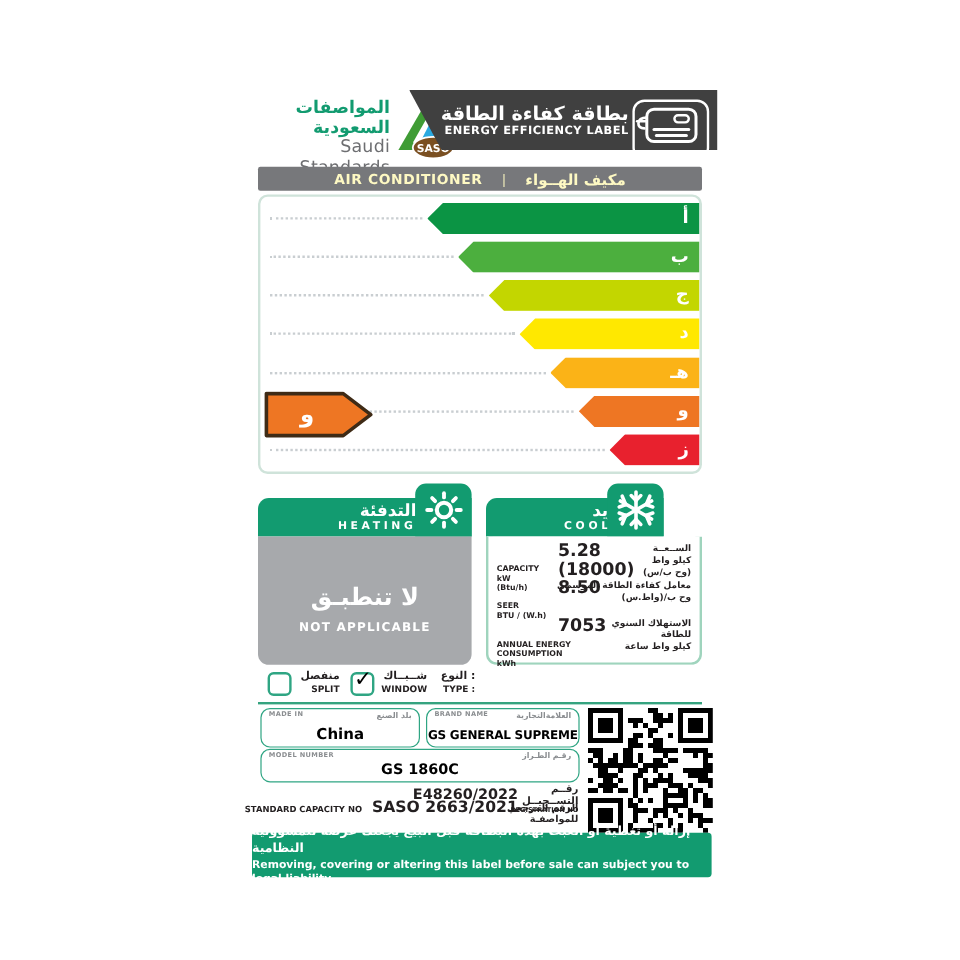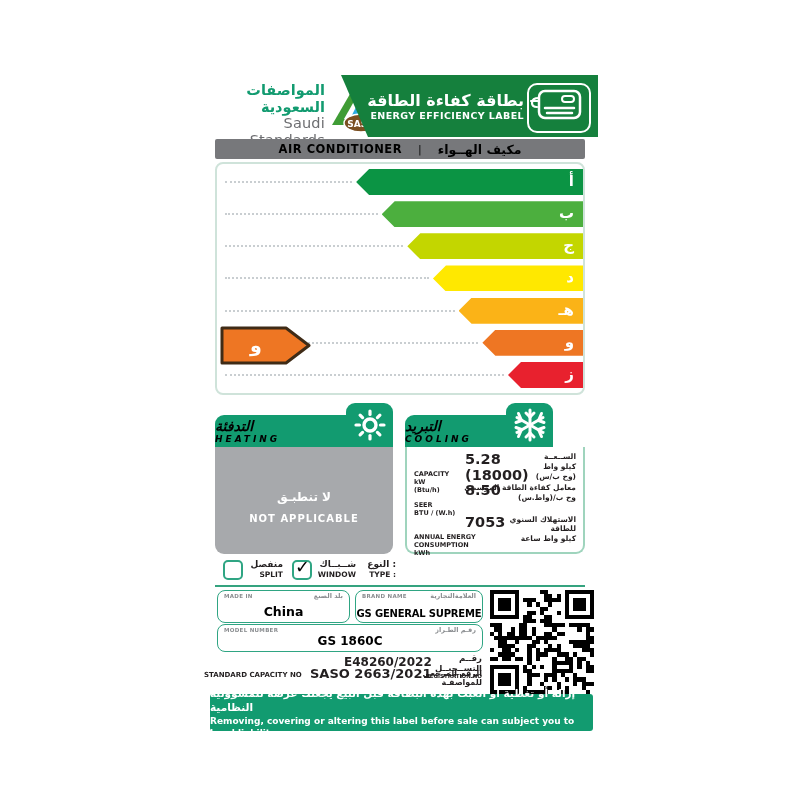--- a/index.html
+++ b/index.html
@@ -5,32 +5,32 @@
   html,body{margin:0;padding:0;background:#ffffff;}
   #page{position:relative;width:800px;height:800px;background:#ffffff;overflow:hidden;
         font-family:"DejaVu Sans","Liberation Sans",sans-serif;color:#231f20;}
   .abs{position:absolute;}
 
   
   #authority-text{left:213px;top:82px;width:112px;text-align:right;line-height:1.15;}
   #authority-text .ar{color:#129b70;font-weight:bold;font-size:14.5px;}
   #authority-text .en{color:#6d6e71;font-size:14.5px;letter-spacing:.2px;}
   #saso-logo{left:326px;top:73px;}
-  #header-green{left:341px;top:75px;width:257px;height:62px;background:#15803d;
+  #header-green{left:341px;top:75px;width:257px;height:50px;background:#404040;
                 clip-path:polygon(0 0,100% 0,100% 100%,10.5% 100%);}
   #header-title{position:absolute;right:74px;top:50%;transform:translateY(-50%);
                 text-align:right;color:#fff;line-height:1.2;}
   #header-title .ar{font-size:16px;font-weight:bold;}
   #header-title .en{font-size:9.5px;font-weight:bold;letter-spacing:.4px;}
   #ac-icon-box{position:absolute;right:7px;top:8px;width:60px;height:46px;
                border:2.5px solid #fff;border-radius:10px;}
 
   
   #product-bar{left:215px;top:139px;width:370px;height:20px;background:#77787b;border-radius:2px;
-               display:flex;align-items:center;justify-content:center;gap:16px;color:#000000;}
+               display:flex;align-items:center;justify-content:center;gap:16px;color:#fef9c3;}
   #product-bar .en{font-size:11.5px;font-weight:bold;letter-spacing:.5px;}
   #product-bar .sep{font-size:11px;opacity:.9;}
   #product-bar .ar{font-size:12.5px;font-weight:bold;}
 
   
   #rating-chart{left:215px;top:162px;width:370px;height:233px;background:#fff;
                 border:2px solid #cfe3da;border-radius:8px;box-sizing:border-box;}
   #scale-rows{position:absolute;inset:2px 0;display:flex;flex-direction:column;justify-content:space-around;}
   .scale-row{position:relative;height:26px;}
   .dotline{position:absolute;left:8px;top:12px;border-top:2px dotted #c9ced1;}
@@ -40,28 +40,28 @@
                 color:#fff;font-weight:bold;font-size:15px;}
   #current-indicator{left:220px;top:326px;}
   #current-indicator text{font-weight:bold;font-size:19px;fill:#fff;}
 
   
   .panel-tab{position:absolute;top:0;right:0;width:47px;height:44px;background:#129b70;
              border-radius:9px 9px 0 0;display:flex;align-items:center;justify-content:center;}
   .panel-head{position:absolute;left:0;top:12px;height:32px;background:#129b70;
               border-radius:9px 0 0 0;width:100%;}
   .panel-head .txt{position:absolute;left:0;top:50%;transform:translateY(-50%);
-                   width:132px;text-align:left;color:#000000;line-height:1.15;font-style:italic;}
+                   width:132px;text-align:right;color:#ffffff;line-height:1.15;}
   .panel-head .ar{font-size:14px;font-weight:bold;}
   .panel-head .en{font-size:9px;font-weight:bold;letter-spacing:3px;}
   #heating-panel{left:215px;top:403px;width:178px;height:151px;}
   #heating-body{position:absolute;left:0;top:44px;width:178px;height:107px;background:#a7a9ac;
                 border-radius:0 0 9px 9px;display:flex;flex-direction:column;
                 align-items:center;justify-content:center;gap:9px;color:#fff;}
-  #heating-body .ar{font-size:12px;font-weight:bold;margin-top:13px;}
+  #heating-body .ar{font-size:20px;font-weight:bold;margin-top:13px;}
   #heating-body .en{font-size:10px;font-weight:bold;letter-spacing:1px;}
   #cooling-panel{left:405px;top:403px;width:148px;height:151px;}
   #cooling-body{position:absolute;left:0;top:44px;width:180px;height:107px;background:#fff;
                 border:2px solid #9fd4bd;border-top:none;border-radius:0 0 9px 9px;box-sizing:border-box;
                 display:flex;flex-direction:column;justify-content:space-between;padding:5px 6px 6px 6px;}
   .cool-row{position:relative;flex:1;}
   .cool-en{position:absolute;left:1px;top:2px;font-size:6.5px;font-weight:bold;line-height:1.25;white-space:pre-line;margin-top:16px;}
   .cool-val{position:absolute;left:52px;top:0;font-size:14.5px;font-weight:bold;line-height:1.1;white-space:pre-line;}
   .cool-ar{position:absolute;right:1px;top:0;text-align:right;font-size:7.5px;font-weight:bold;line-height:1.3;white-space:pre-line;}
 

